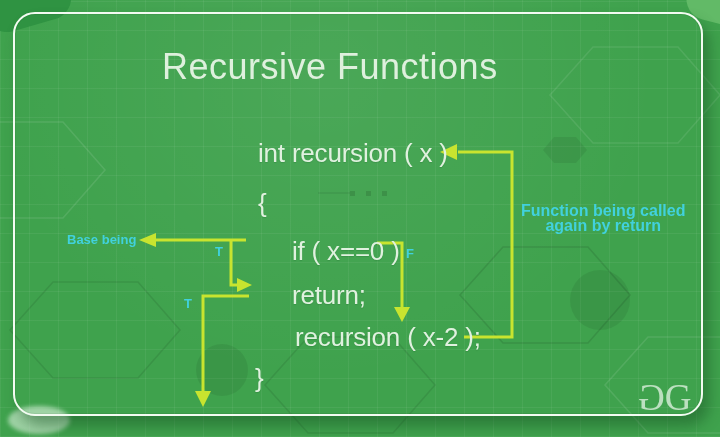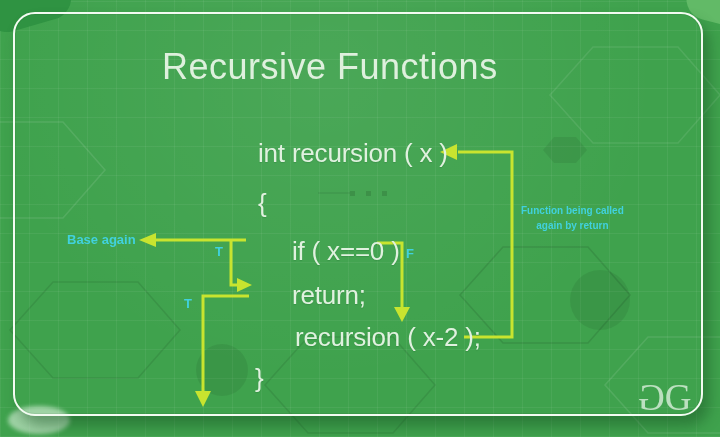--- a/index.html
+++ b/index.html
@@ -43,21 +43,21 @@
   }
   .code{
     font-size:26px;letter-spacing:-0.2px;line-height:30px;
     color:#e0f1df;
     text-shadow:0 1px 1px rgba(0,60,20,0.15);
     margin-left:40px;
   }
   .cyan{color:#41d1dd;font-weight:bold;}
   .tf{font-size:13px;}
   .base-case{left:67px;top:232px;font-size:13px;}
-  .note{left:521px;top:203px;font-size:10px;line-height:15px;}
+  .note{left:521px;top:203px;font-size:16px;line-height:15px;}
   .note span{display:block;}
   .logo{
     left:640px;top:376px;z-index:6;position:absolute;
     font-family:"Liberation Serif", serif;
     font-size:37px;color:rgba(195,228,198,0.95);
     letter-spacing:-2px;
   }
   .logo .g-mirrored{display:inline-block;transform:scaleX(-1);}
 </style>
 </head>
@@ -112,21 +112,21 @@
 
   <div class="txt title">Recursive Functions</div>
 
   <div class="txt code" style="left:218px;top:138px;">int recursion ( x )</div>
   <div class="txt code" style="left:218px;top:188px;">{</div>
   <div class="txt code" style="left:252px;top:236px;">if ( x==0 )</div>
   <div class="txt code" style="left:252px;top:280px;">return;</div>
   <div class="txt code" style="left:255px;top:322px;">recursion ( x-2 );</div>
   <div class="txt code" style="left:215px;top:363px;">}</div>
 
-  <div class="txt cyan base-case">Base again</div>
+  <div class="txt cyan base-case">Base being</div>
   <div class="txt cyan tf" style="left:215px;top:244px;">T</div>
   <div class="txt cyan tf" style="left:406px;top:246px;">F</div>
   <div class="txt cyan tf" style="left:184px;top:296px;">T</div>
   <div class="txt cyan note">
     <span>Function being called</span>
     <span>again by return</span>
   </div>
 
   <div class="logo"><span class="g-mirrored">G</span><span>G</span></div>
 

